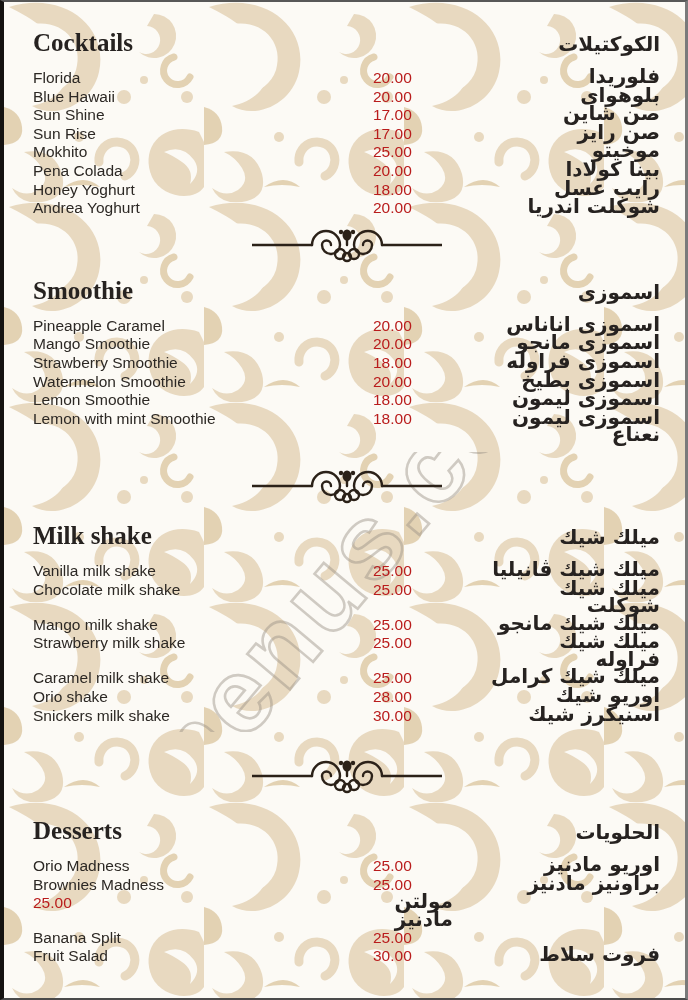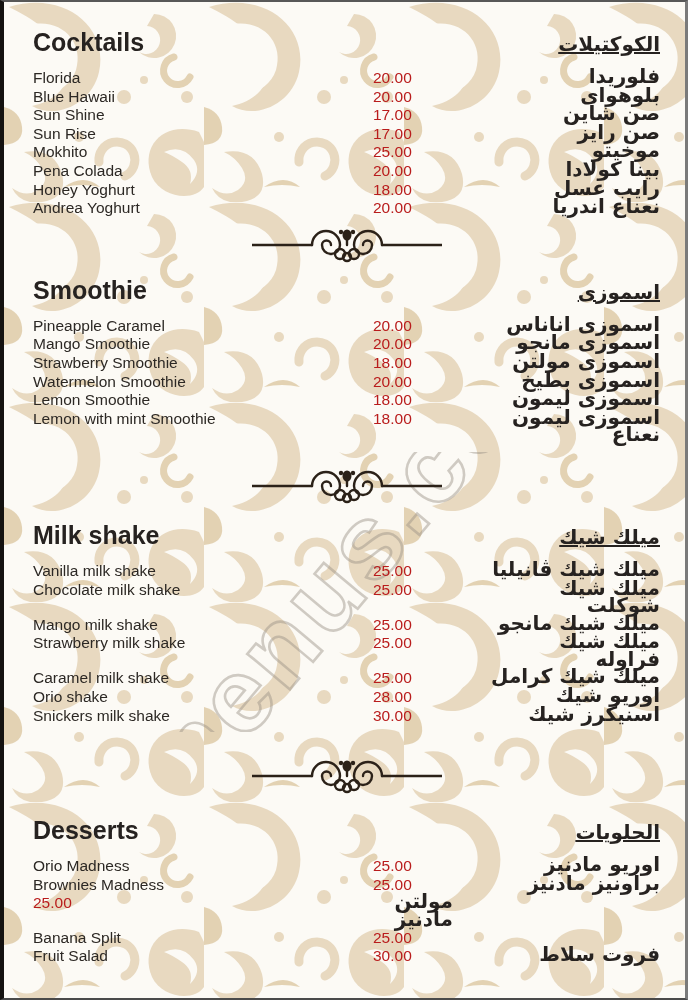--- a/index.html
+++ b/index.html
@@ -23,25 +23,25 @@
   }
   .content{position:absolute;top:26px;left:29px;right:25px;z-index:2;}
   .content > :nth-child(1){margin-bottom:4px;}
   .content > :nth-child(2){margin-bottom:11px;}
   .content > :nth-child(3){margin-bottom:18px;}
   .content > :nth-child(4){margin-bottom:15px;}
   .content > :nth-child(5){margin-bottom:28px;}
   .content > :nth-child(6){margin-bottom:20px;}
   .sec-head{display:flex;justify-content:space-between;align-items:baseline;}
   .sec-head .en{
-    margin:0;font-size:25px;line-height:29px;font-weight:bold;color:#262220;
+    margin:0;font-size:25px;line-height:29px;font-weight:bold;color:#262220;font-family:Liberation Serif, serif;
   }
   .sec-head .ar{
     margin:0;font-size:20px;line-height:29px;font-weight:bold;color:#262220;
-    font-family:"DejaVu Sans", sans-serif;direction:rtl;text-decoration:underline;
+    font-family:"DejaVu Sans", sans-serif;direction:rtl;
   }
   .rows{margin-top:9px;}
   .row{
     display:grid;grid-template-columns:303px 80px 1fr;
     line-height:17.6px;align-items:baseline;gap:37px;
   }
   .name-en{font-size:15.5px;color:#2c2824;}
   .price{font-size:15.5px;color:#b91c1c;}
   .name-ar{
     font-size:20px;font-weight:bold;color:#262220;text-align:right;direction:rtl;
@@ -129,21 +129,21 @@
 
   <div class="row">
     <span class="name-en">Honey Yoghurt</span>
     <span class="price">18.00</span>
     <span class="name-ar">رايب عسل</span>
   </div>
 
   <div class="row">
     <span class="name-en">Andrea Yoghurt</span>
     <span class="price">20.00</span>
-    <span class="name-ar">نعناع اندريا</span>
+    <span class="name-ar">شوكلت اندريا</span>
   </div>
 </div>
   </section>
 
   <div class="divider">
     <svg width="190" height="44" viewBox="0 0 190 44" aria-hidden="true">
       <g stroke="#2b2118" fill="none" stroke-width="2.4" stroke-linecap="round">
         <path d="M0,24 H60"></path>
         <path d="M130,24 H190"></path>
         <path d="M60,24 a14,14 0 1 1 28,0 a9,9 0 1 1 -18,0 a4.5,4.5 0 1 1 9,0"></path>
@@ -173,21 +173,21 @@
 
   <div class="row">
     <span class="name-en">Mango Smoothie</span>
     <span class="price">20.00</span>
     <span class="name-ar">اسموزى مانجو</span>
   </div>
 
   <div class="row">
     <span class="name-en">Strawberry Smoothie</span>
     <span class="price">18.00</span>
-    <span class="name-ar">اسموزى مولتن</span>
+    <span class="name-ar">اسموزى فراوله</span>
   </div>
 
   <div class="row">
     <span class="name-en">Watermelon Smoothie</span>
     <span class="price">20.00</span>
     <span class="name-ar">اسموزى بطيخ</span>
   </div>
 
   <div class="row">
     <span class="name-en">Lemon Smoothie</span>

